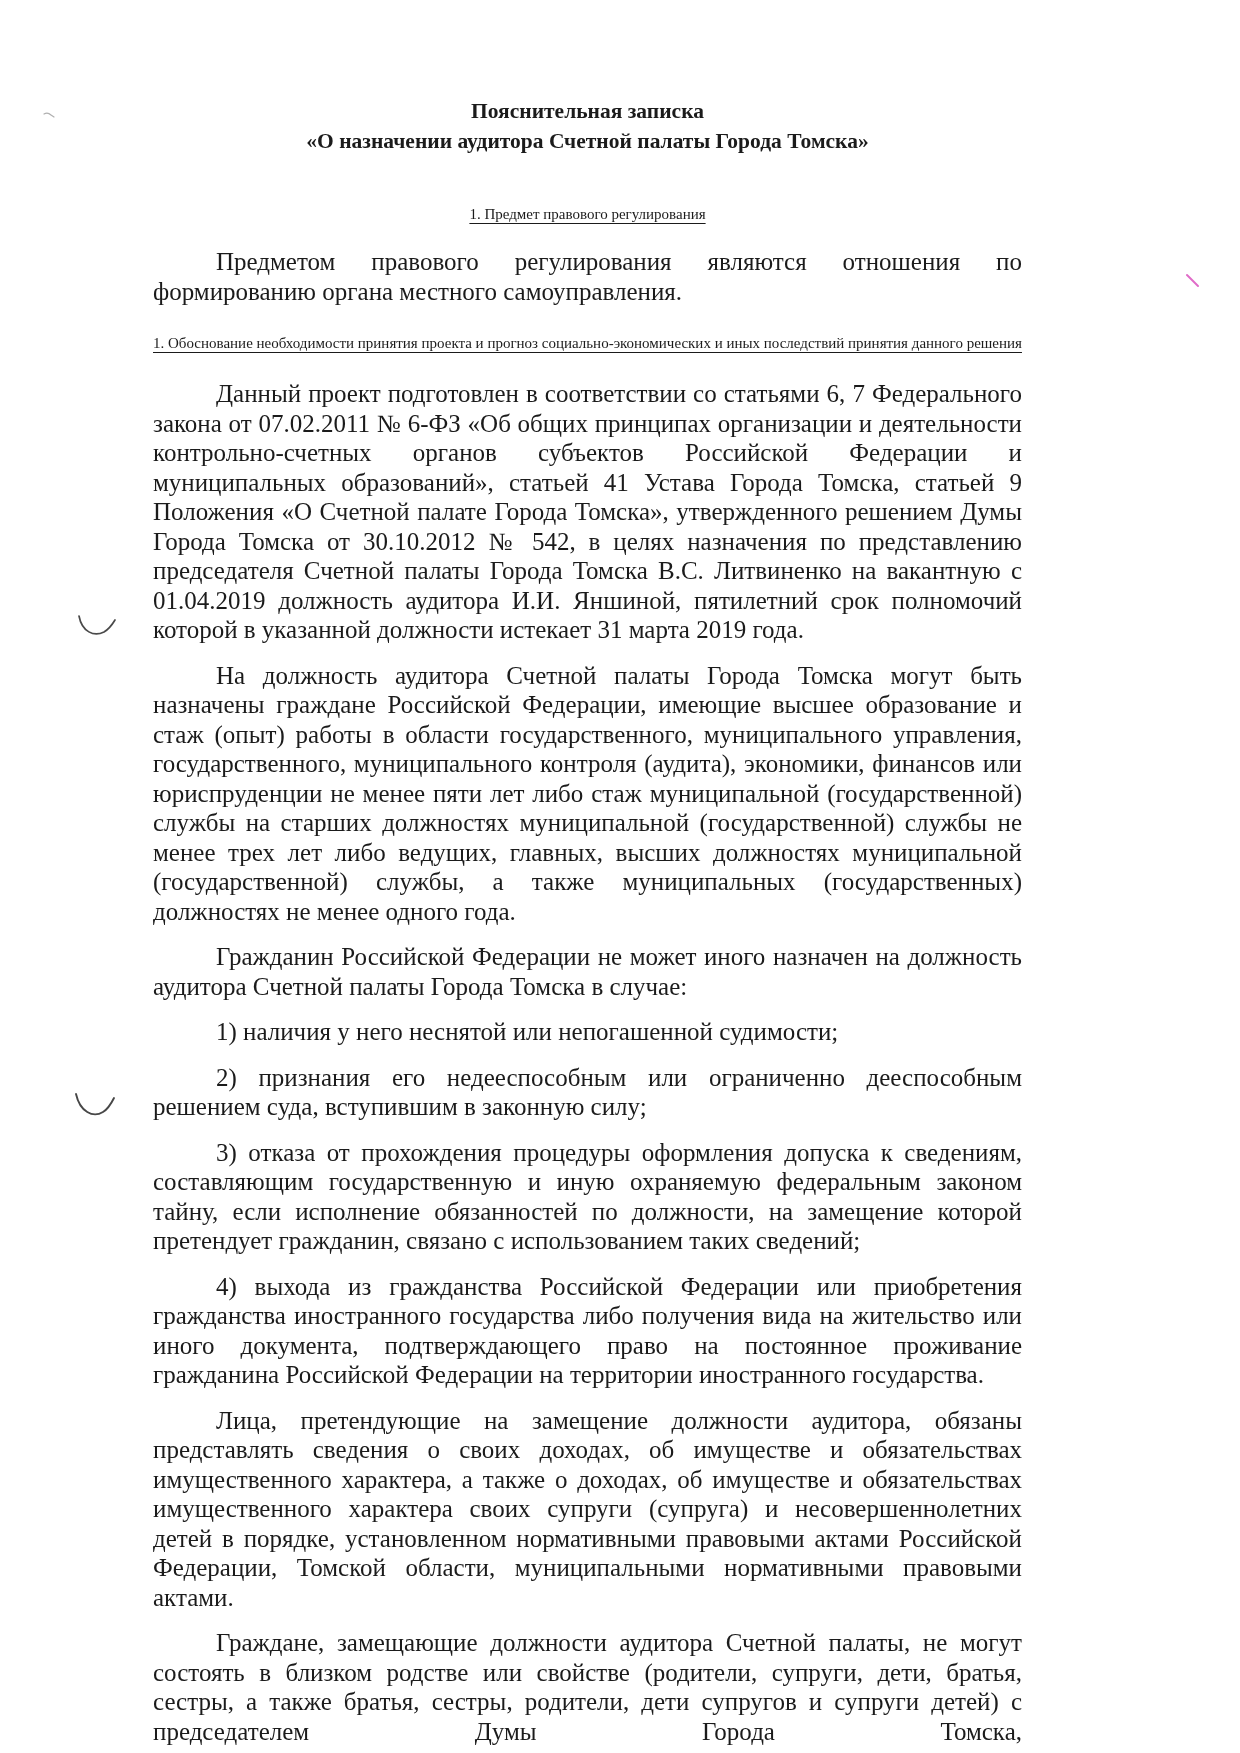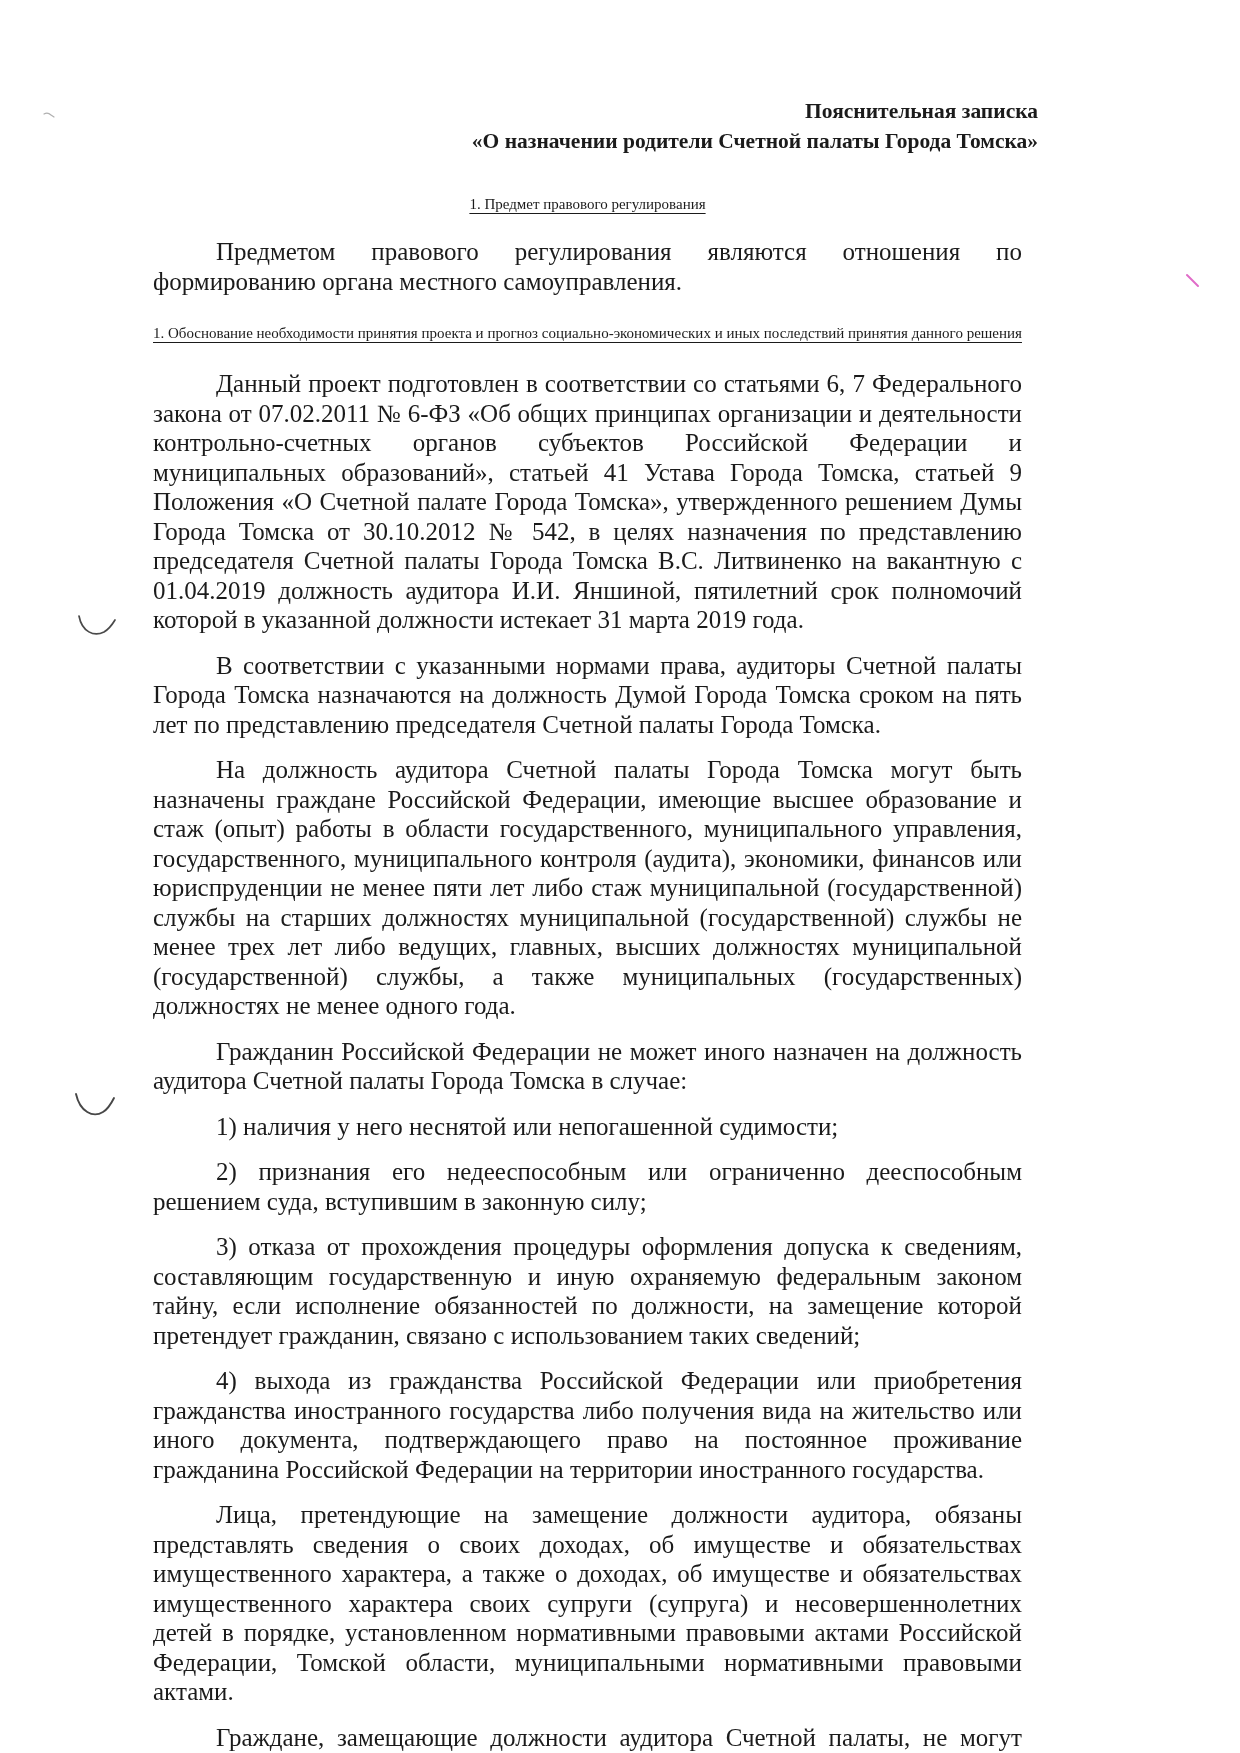--- a/index.html
+++ b/index.html
@@ -17,25 +17,25 @@
     font-family: "Liberation Serif", "DejaVu Serif", serif;
     color: #1b1b1b;
   }
   .content {
     position: absolute;
     left: 137px;
     top: 96px;
     width: 901px;
   }
   .doc-title {
-    text-align: right;
+    text-align: center;
     font-weight: bold;
     font-size: 21.5px;
     line-height: 30px;
-    margin-bottom: 33px;
+    margin-bottom: 43px;
   }
   .section-heading {
     text-align: center;
     font-size: 15px;
     line-height: 30px;
     text-decoration: underline;
     text-underline-offset: 4px;
   }
   .section-heading.h1 { margin-bottom: 18px; }
   .section-heading.h2 { margin-top: 22px; margin-bottom: 21px; }
@@ -73,31 +73,30 @@
   </svg>
 
   <svg class="artifact pink-dash" width="18" height="18" viewBox="0 0 18 18">
     <path d="M3 3 L 14 14" stroke="#e06cc8" stroke-width="2" fill="none" stroke-linecap="round"></path>
   </svg>
 
   <div class="content">
 
     <div class="doc-title">
       <div>Пояснительная записка</div>
-      <div>«О назначении родители Счетной палаты Города Томска»</div>
+      <div>«О назначении аудитора Счетной палаты Города Томска»</div>
     </div>
 
     <div class="section-heading h1">1. Предмет правового регулирования</div>
 
     <p class="para">Предметом правового регулирования являются отношения по формированию органа местного самоуправления.</p>
 
     <div class="section-heading h2">1. Обоснование необходимости принятия проекта и прогноз социально-экономических и иных последствий принятия данного решения</div>
 
     <p class="para">Данный проект подготовлен в соответствии со статьями 6, 7 Федерального закона от 07.02.2011 № 6-ФЗ «Об общих принципах организации и деятельности контрольно-счетных органов субъектов Российской Федерации и муниципальных образований», статьей 41 Устава Города Томска,  статьей 9 Положения «О Счетной палате Города Томска», утвержденного решением Думы Города Томска от 30.10.2012 № 542, в целях назначения по представлению председателя Счетной палаты Города Томска В.С. Литвиненко на вакантную с 01.04.2019 должность  аудитора И.И. Яншиной, пятилетний срок полномочий которой в указанной должности истекает 31 марта 2019 года.</p>
-    <p class="para">В соответствии с указанными нормами права, аудиторы Счетной палаты Города Томска назначаются на должность Думой Города Томска сроком на пять лет по представлению председателя Счетной палаты Города Томска.</p>
     <p class="para">На должность аудитора Счетной палаты Города Томска могут быть назначены граждане Российской Федерации, имеющие высшее образование и стаж (опыт) работы в области государственного, муниципального управления, государственного, муниципального контроля (аудита), экономики, финансов или юриспруденции не менее пяти лет либо стаж муниципальной (государственной) службы на старших должностях муниципальной (государственной) службы не менее трех лет либо ведущих, главных, высших должностях муниципальной (государственной) службы, а также муниципальных (государственных) должностях не менее одного года.</p>
     <p class="para">Гражданин Российской Федерации не может иного назначен на должность аудитора Счетной палаты Города Томска в случае:</p>
     <p class="para">1) наличия у него неснятой или непогашенной судимости;</p>
     <p class="para">2) признания его недееспособным или ограниченно дееспособным решением суда, вступившим в законную силу;</p>
     <p class="para">3) отказа от прохождения процедуры оформления допуска к сведениям, составляющим государственную и иную охраняемую федеральным законом тайну, если исполнение обязанностей по должности, на замещение которой претендует гражданин, связано с использованием таких сведений;</p>
     <p class="para">4) выхода из гражданства Российской Федерации или приобретения гражданства иностранного государства либо получения вида на жительство или иного документа, подтверждающего право на постоянное проживание гражданина Российской Федерации на территории иностранного государства.</p>
     <p class="para">Лица, претендующие на замещение должности аудитора, обязаны представлять сведения о своих доходах, об имуществе и обязательствах имущественного характера, а также о доходах, об имуществе и обязательствах имущественного характера своих супруги (супруга) и несовершеннолетних детей в порядке, установленном нормативными правовыми актами Российской Федерации, Томской области, муниципальными нормативными правовыми актами.</p>
     <p class="para cont">Граждане, замещающие должности аудитора Счетной палаты, не могут состоять в близком родстве или свойстве (родители, супруги, дети, братья, сестры, а также братья, сестры, родители, дети супругов и супруги детей) с председателем Думы Города Томска,</p>
 
   </div>

